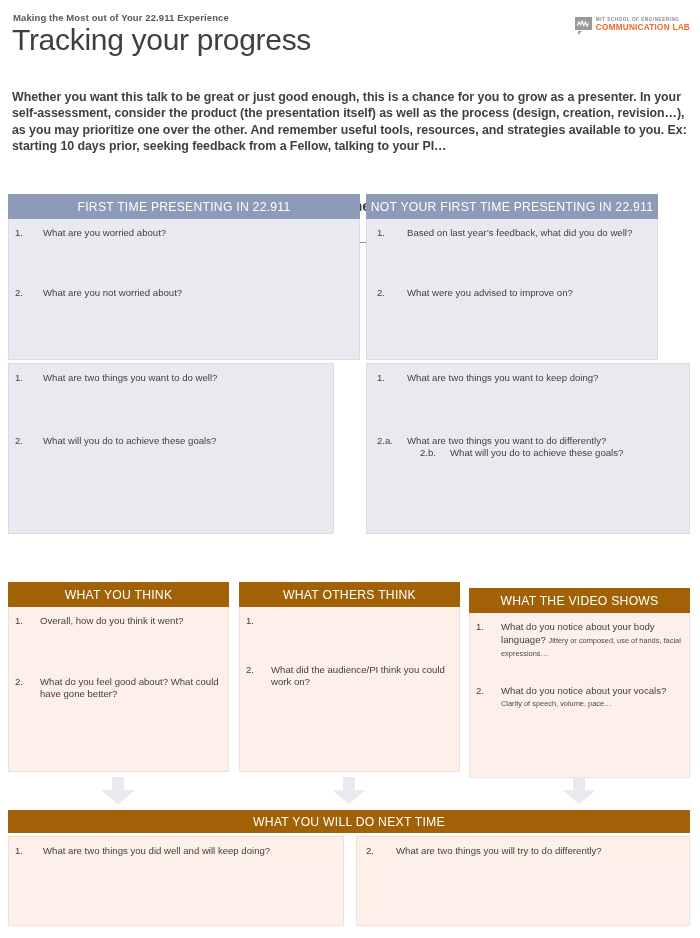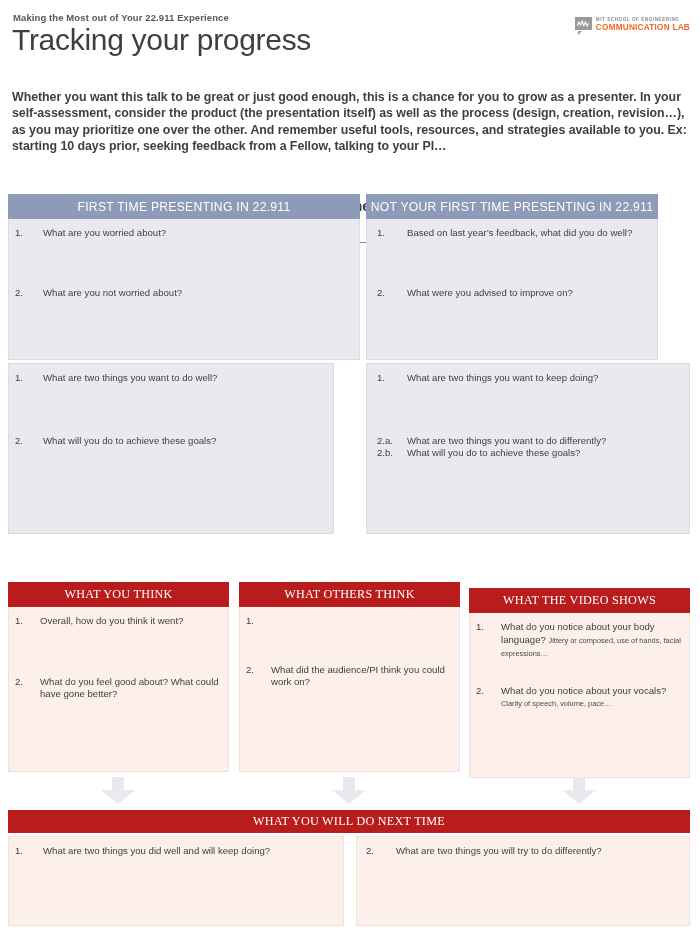--- a/index.html
+++ b/index.html
@@ -141,21 +141,21 @@
     font-size: 12.2px;
     font-weight: normal;
     text-align: center;
     letter-spacing: 0.25px;
     display: flex;
     align-items: center;
     justify-content: center;
     height: 25px;
   }
   .card-header.blue { background: #8d9ab8; }
-  .card-header.orange { background: #b91c1c; font-family: Liberation Serif, serif; }
+  .card-header.orange { background: #a16207; }
 
   .card-body {
     background: #e8eaef;
     border: 1px solid #d9dce3;
     border-top: none;
   }
   .card-body.peach {
     background: #fdf0ea;
     border: 1px solid #f3e0d6;
   }
@@ -273,21 +273,21 @@
       <ul class="qlist" style="padding-left:10px;">
         <li class="qitem" style="margin-bottom:50px;">
           <span class="qnum" style="width:30px;">1.</span>
           <span class="qtext">What are two things you want to keep doing?</span>
         </li>
         <li class="qitem">
           <span class="qnum" style="width:30px;">2.a.</span>
           <span class="qtext">What are two things you want to do differently?</span>
         </li>
         <li class="qitem">
-          <span class="qnum" style="width:30px;">2.b.</span>
+          <span class="qnum" style="width:30px;margin-left:43px;">2.b.</span>
           <span class="qtext">What will you do to achieve these goals?</span>
         </li>
       </ul>
     </div>
   </div>
 
   <div class="section-head" style="top:554px;">
     <div class="rule"></div>
     <div class="section-title">After the talk</div>
     <div class="rule"></div>

